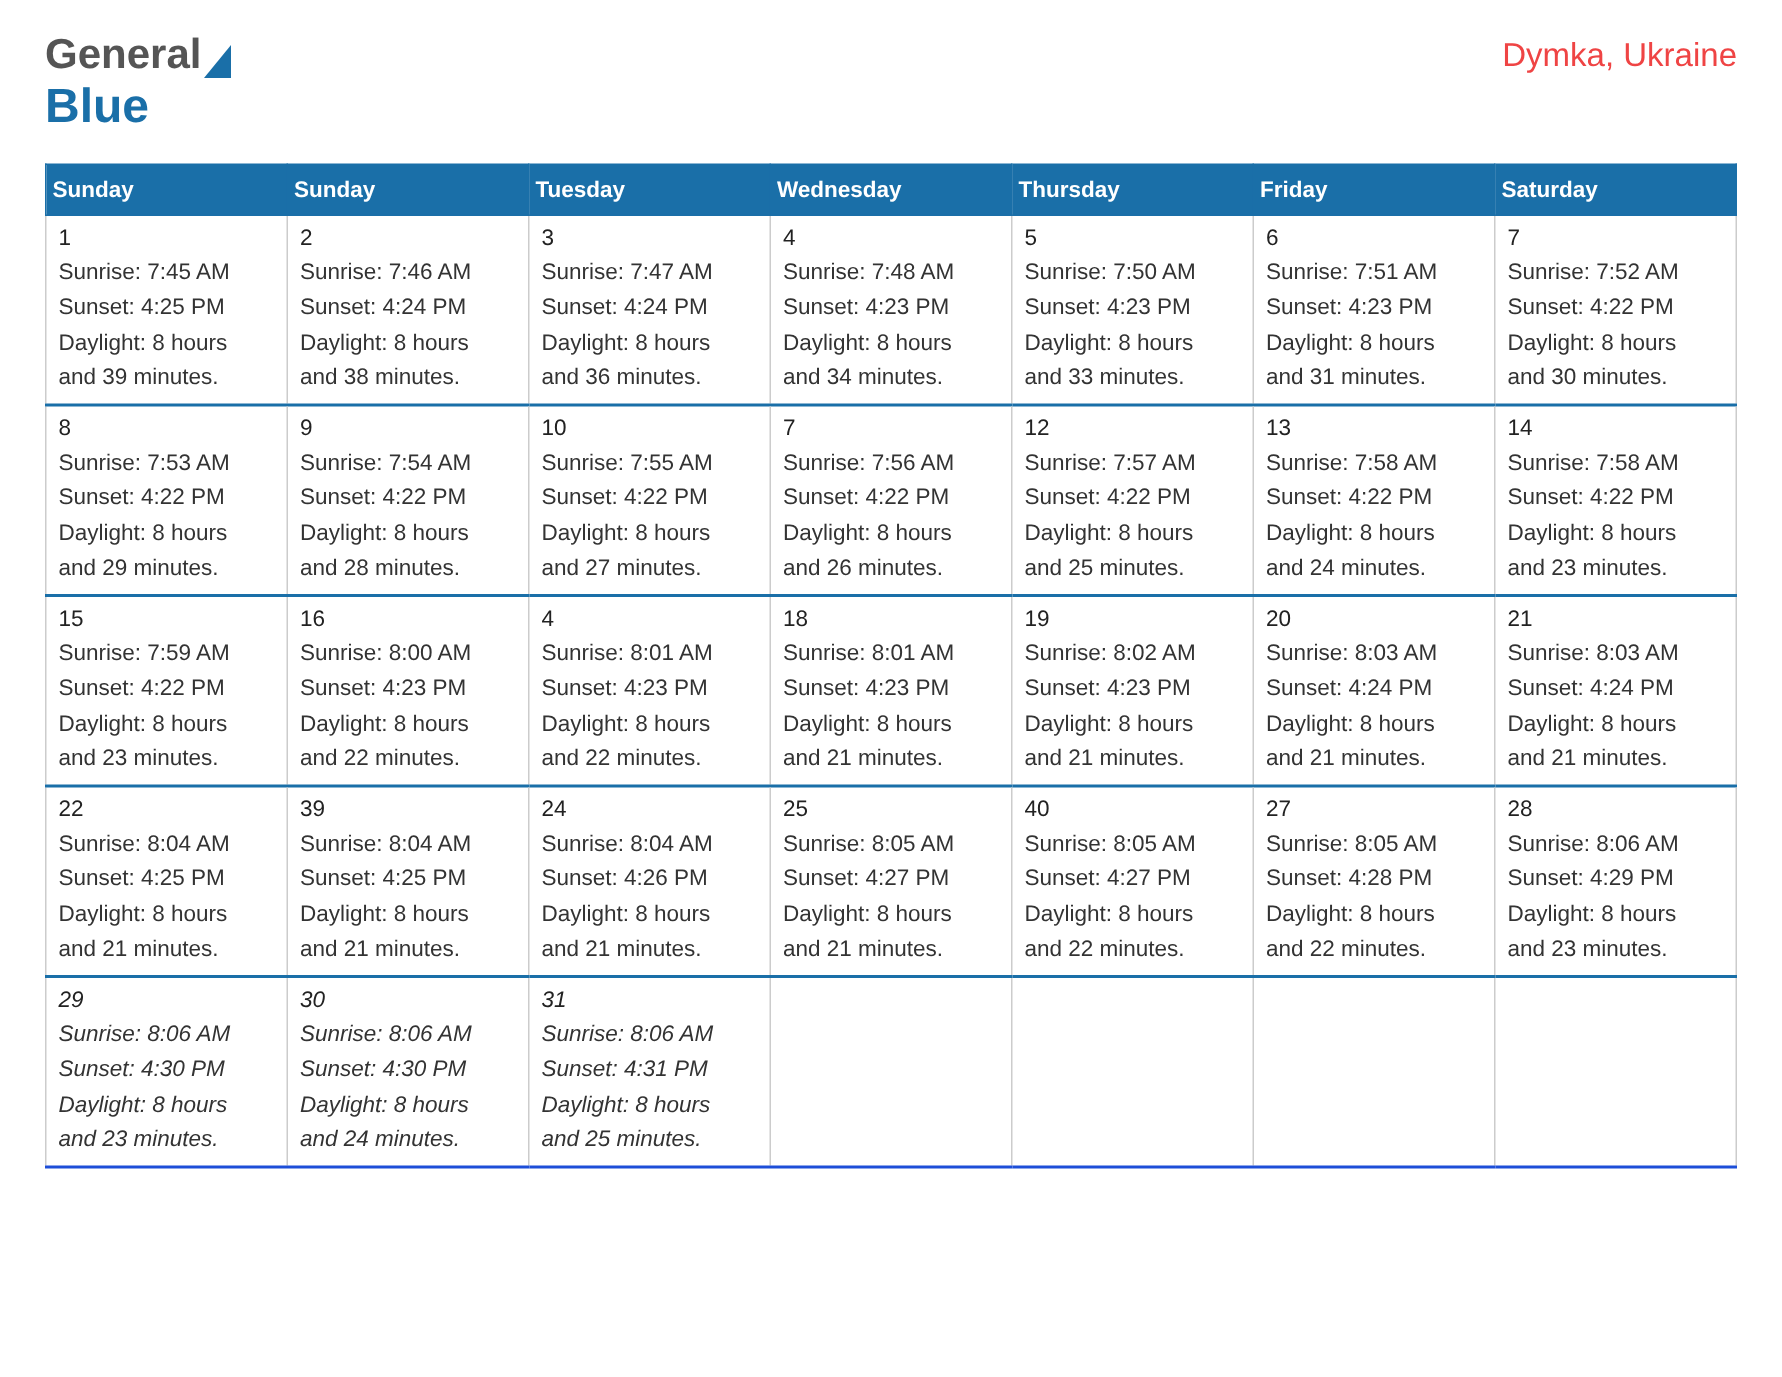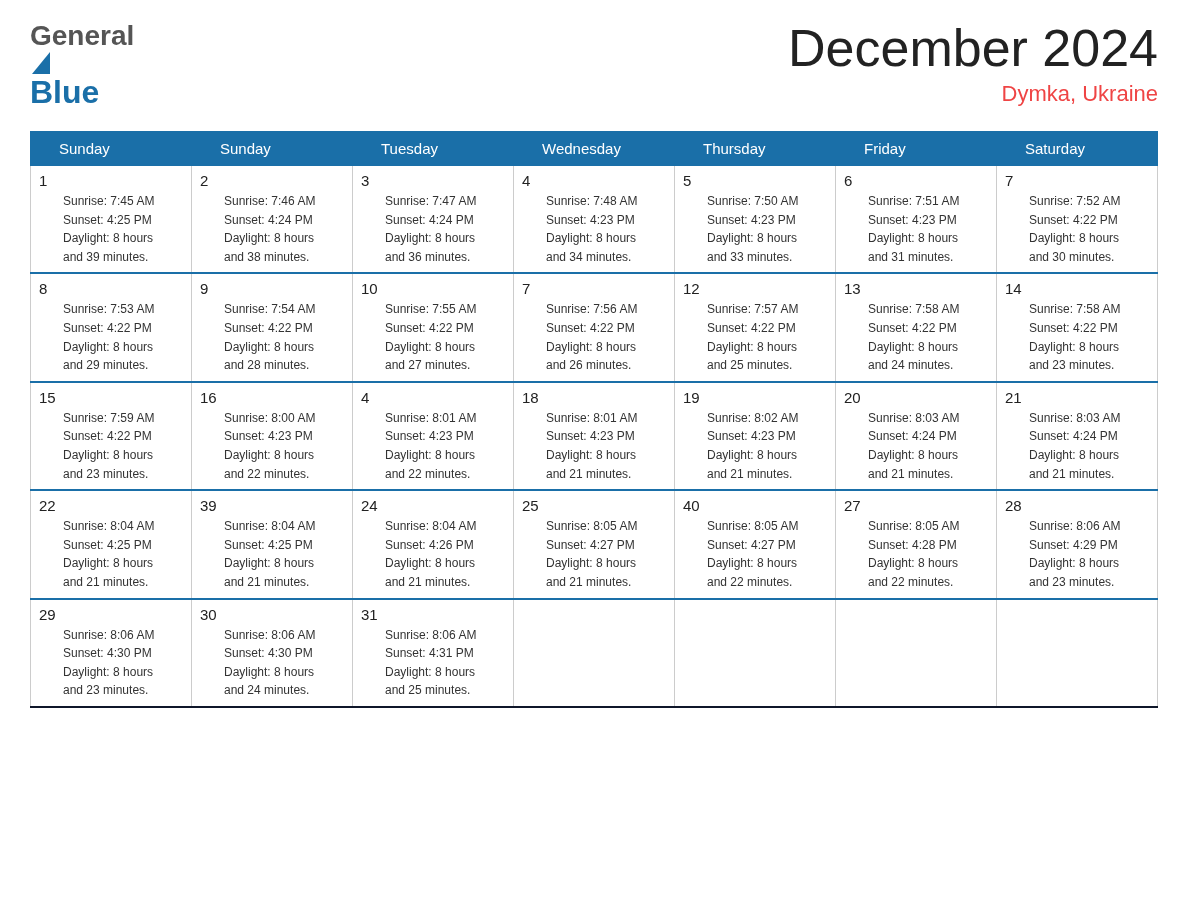--- a/index.html
+++ b/index.html
@@ -37,59 +37,59 @@
     }
     .calendar {
       width: 100%;
       border-collapse: collapse;
       table-layout: fixed;
     }
     .calendar thead th {
       background-color: #1a6fa8;
       color: #fff;
       font-size: 15px;
-      font-weight: normal;
-      padding: 8px 28px;
+      font-weight: bold;
+      padding: 8px 4px;
       text-align: left;
       border: 1px solid #1a6fa8;
     }
     .calendar tbody td {
       vertical-align: top;
       border: 1px solid #ccc;
       padding: 6px 8px;
       font-size: 12.5px;
       color: #333;
       min-height: 100px;
     }
     .calendar tbody tr td {
       border-bottom: 2px solid #1a6fa8;
     }
     .calendar tbody tr:last-child td {
-      border-bottom: 2px solid #0f172a;
+      border-bottom: 2px solid #1d4ed8;
+      font-style: italic;
     }
     .day-number {
       font-size: 15px;
       font-weight: normal;
       color: #222;
       display: block;
       margin-bottom: 3px;
     }
     .day-info {
-      font-size: 12px;
+      font-size: 15px;
       color: #333;
       line-height: 1.55;
-      margin-left: 24px;
     }
     .empty-cell {
       background: #fff;
     }
     .logo-row {
       display: flex;
-      flex-direction: column;
-      align-items: flex-start;
+      flex-direction: row;
+      align-items: flex-end;
     }
     .logo-text-general {
       font-size: 28px;
       font-weight: bold;
       color: #555;
     }
     .logo-text-blue-word {
       font-size: 32px;
       font-weight: bold;
       color: #1a6fa8;
@@ -112,21 +112,20 @@
         <svg width="18" height="22" viewBox="0 0 18 22">
           <polygon points="0,22 18,22 18,0" fill="#1a6fa8"></polygon>
         </svg>
       </span>
     </div>
     <div>
       <span class="logo-text-blue-word">Blue</span>
     </div>
   </div>
   <div class="title-section">
-    <div class="title-month">December 2024</div>
     <div class="title-location">Dymka, Ukraine</div>
   </div>
 </div>
 
 <table class="calendar">
   <thead>
     <tr>
     <th>Sunday</th>
         <th>Sunday</th>
         <th>Tuesday</th>

